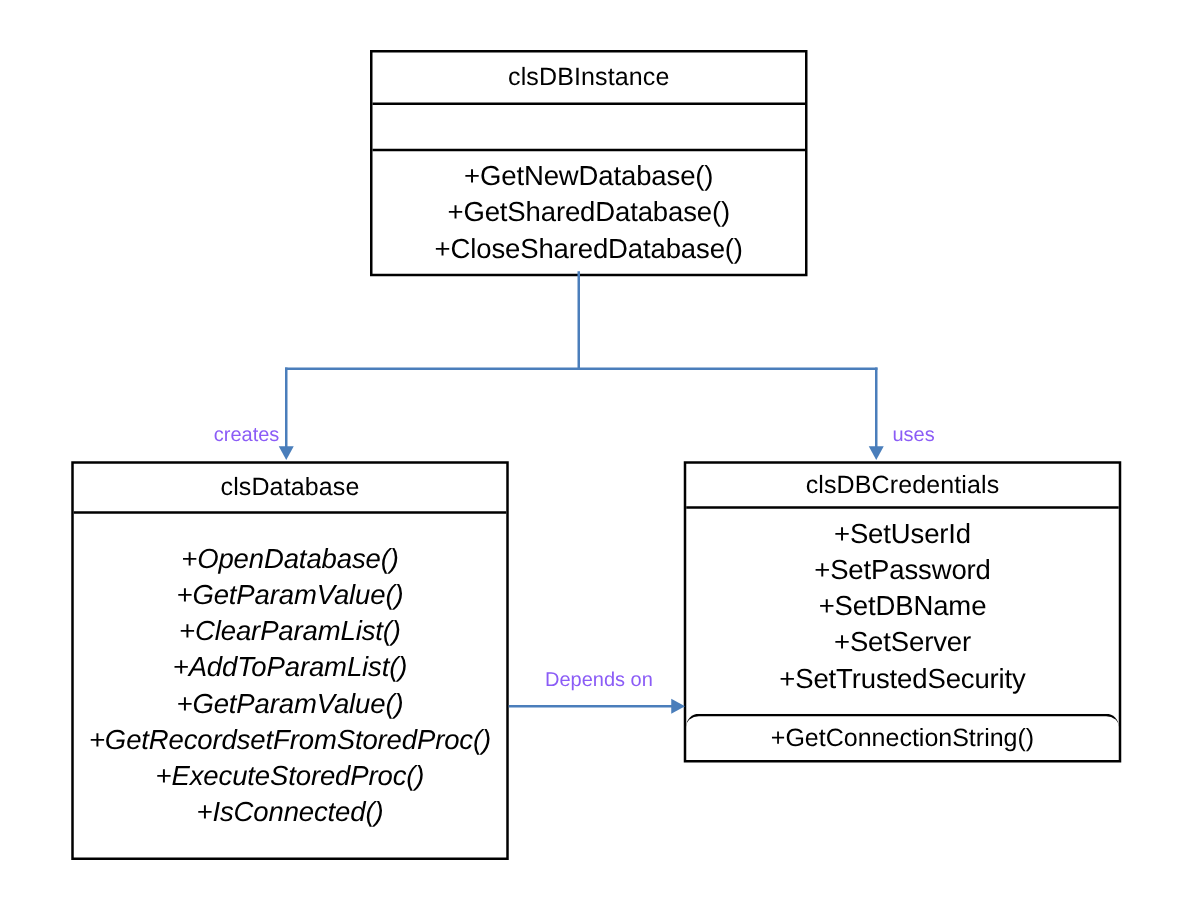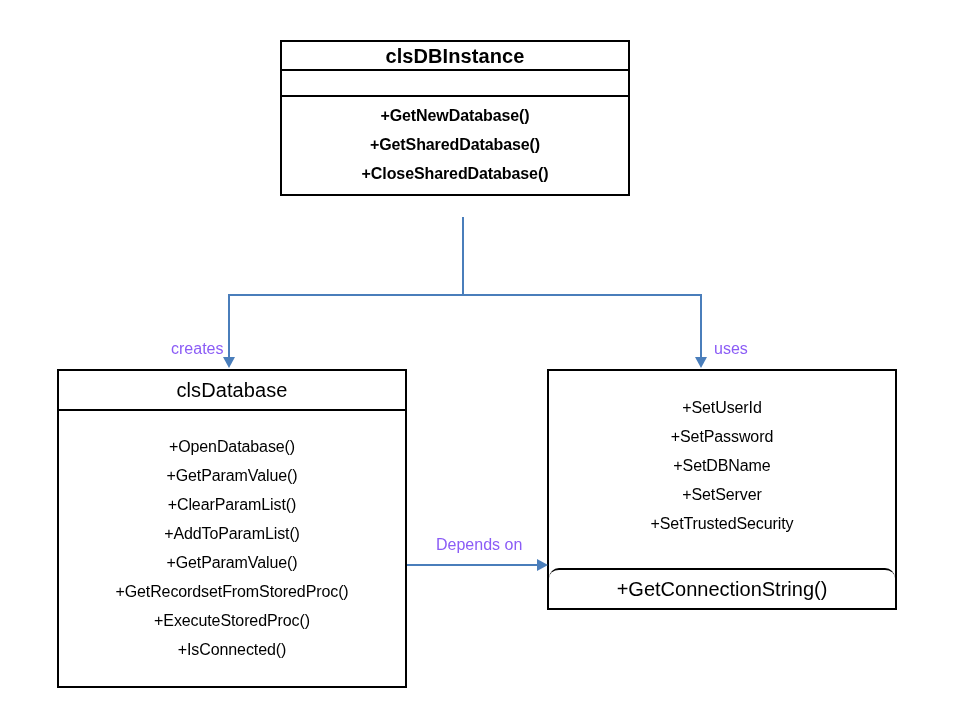--- a/index.html
+++ b/index.html
@@ -39,55 +39,54 @@
   }
   .uml-compartment + .uml-compartment {
     border-top: 2px solid #000000;
   }
   .uml-title {
     font-size: 20px;
     line-height: 1.0;
     letter-spacing: 0.1px;
   }
   .uml-member {
-    font-size: 16px;
+    font-size: 22px;
     line-height: 29px;
     white-space: nowrap;
     letter-spacing: -0.1px;
   }
   .uml-attr {
     font-size: 20px;
     line-height: 1.0;
     white-space: nowrap;
   }
   .uml-empty {
     min-height: 10px;
   }
 
   
   #box-dbinstance {
-    left: 280px;
+    left: 296px;
     top: 40px;
     width: 350px;
-    height: 156px;
-    font-weight: bold;
+    height: 181px;
   }
   #box-dbinstance .c-title   { height: 40px; }
   #box-dbinstance .c-attrs   { height: 37px; }
   #box-dbinstance .c-methods { flex: 1 1 auto; padding: 4px 0 6px; }
 
   #box-database {
     left: 57px;
     top: 369px;
     width: 350px;
     height: 319px;
   }
   #box-database .c-title   { height: 38px; }
   #box-database .c-attrs   { height: 37px; }
-  #box-database .c-methods { flex: 1 1 auto; padding: 5px 0 6px; }
+  #box-database .c-methods { flex: 1 1 auto; padding: 5px 0 6px; font-style: italic; }
 
   #box-credentials {
     left: 547px;
     top: 369px;
     width: 350px;
     height: 241px;
   }
   #box-credentials .c-title   { height: 37px; }
   #box-credentials .c-attrs   { flex: 1 1 auto; padding: 5px 0 14px; text-align: right; }
   #box-credentials .c-methods { height: 40px; border-radius: 10px; }
@@ -163,20 +162,23 @@
       <div class="uml-member">+ClearParamList()</div>
       <div class="uml-member">+AddToParamList()</div>
       <div class="uml-member">+GetParamValue()</div>
       <div class="uml-member">+GetRecordsetFromStoredProc()</div>
       <div class="uml-member">+ExecuteStoredProc()</div>
       <div class="uml-member">+IsConnected()</div>
     </div>
   </div>
 
   <div class="uml-class" id="box-credentials">
+    <div class="uml-compartment c-title">
+      <div class="uml-title">clsDBCredentials</div>
+    </div>
     <div class="uml-compartment c-attrs">
       <div class="uml-member">+SetUserId</div>
       <div class="uml-member">+SetPassword</div>
       <div class="uml-member">+SetDBName</div>
       <div class="uml-member">+SetServer</div>
       <div class="uml-member">+SetTrustedSecurity</div>
     </div>
     <div class="uml-compartment c-methods">
       <div class="uml-attr">+GetConnectionString()</div>
     </div>

